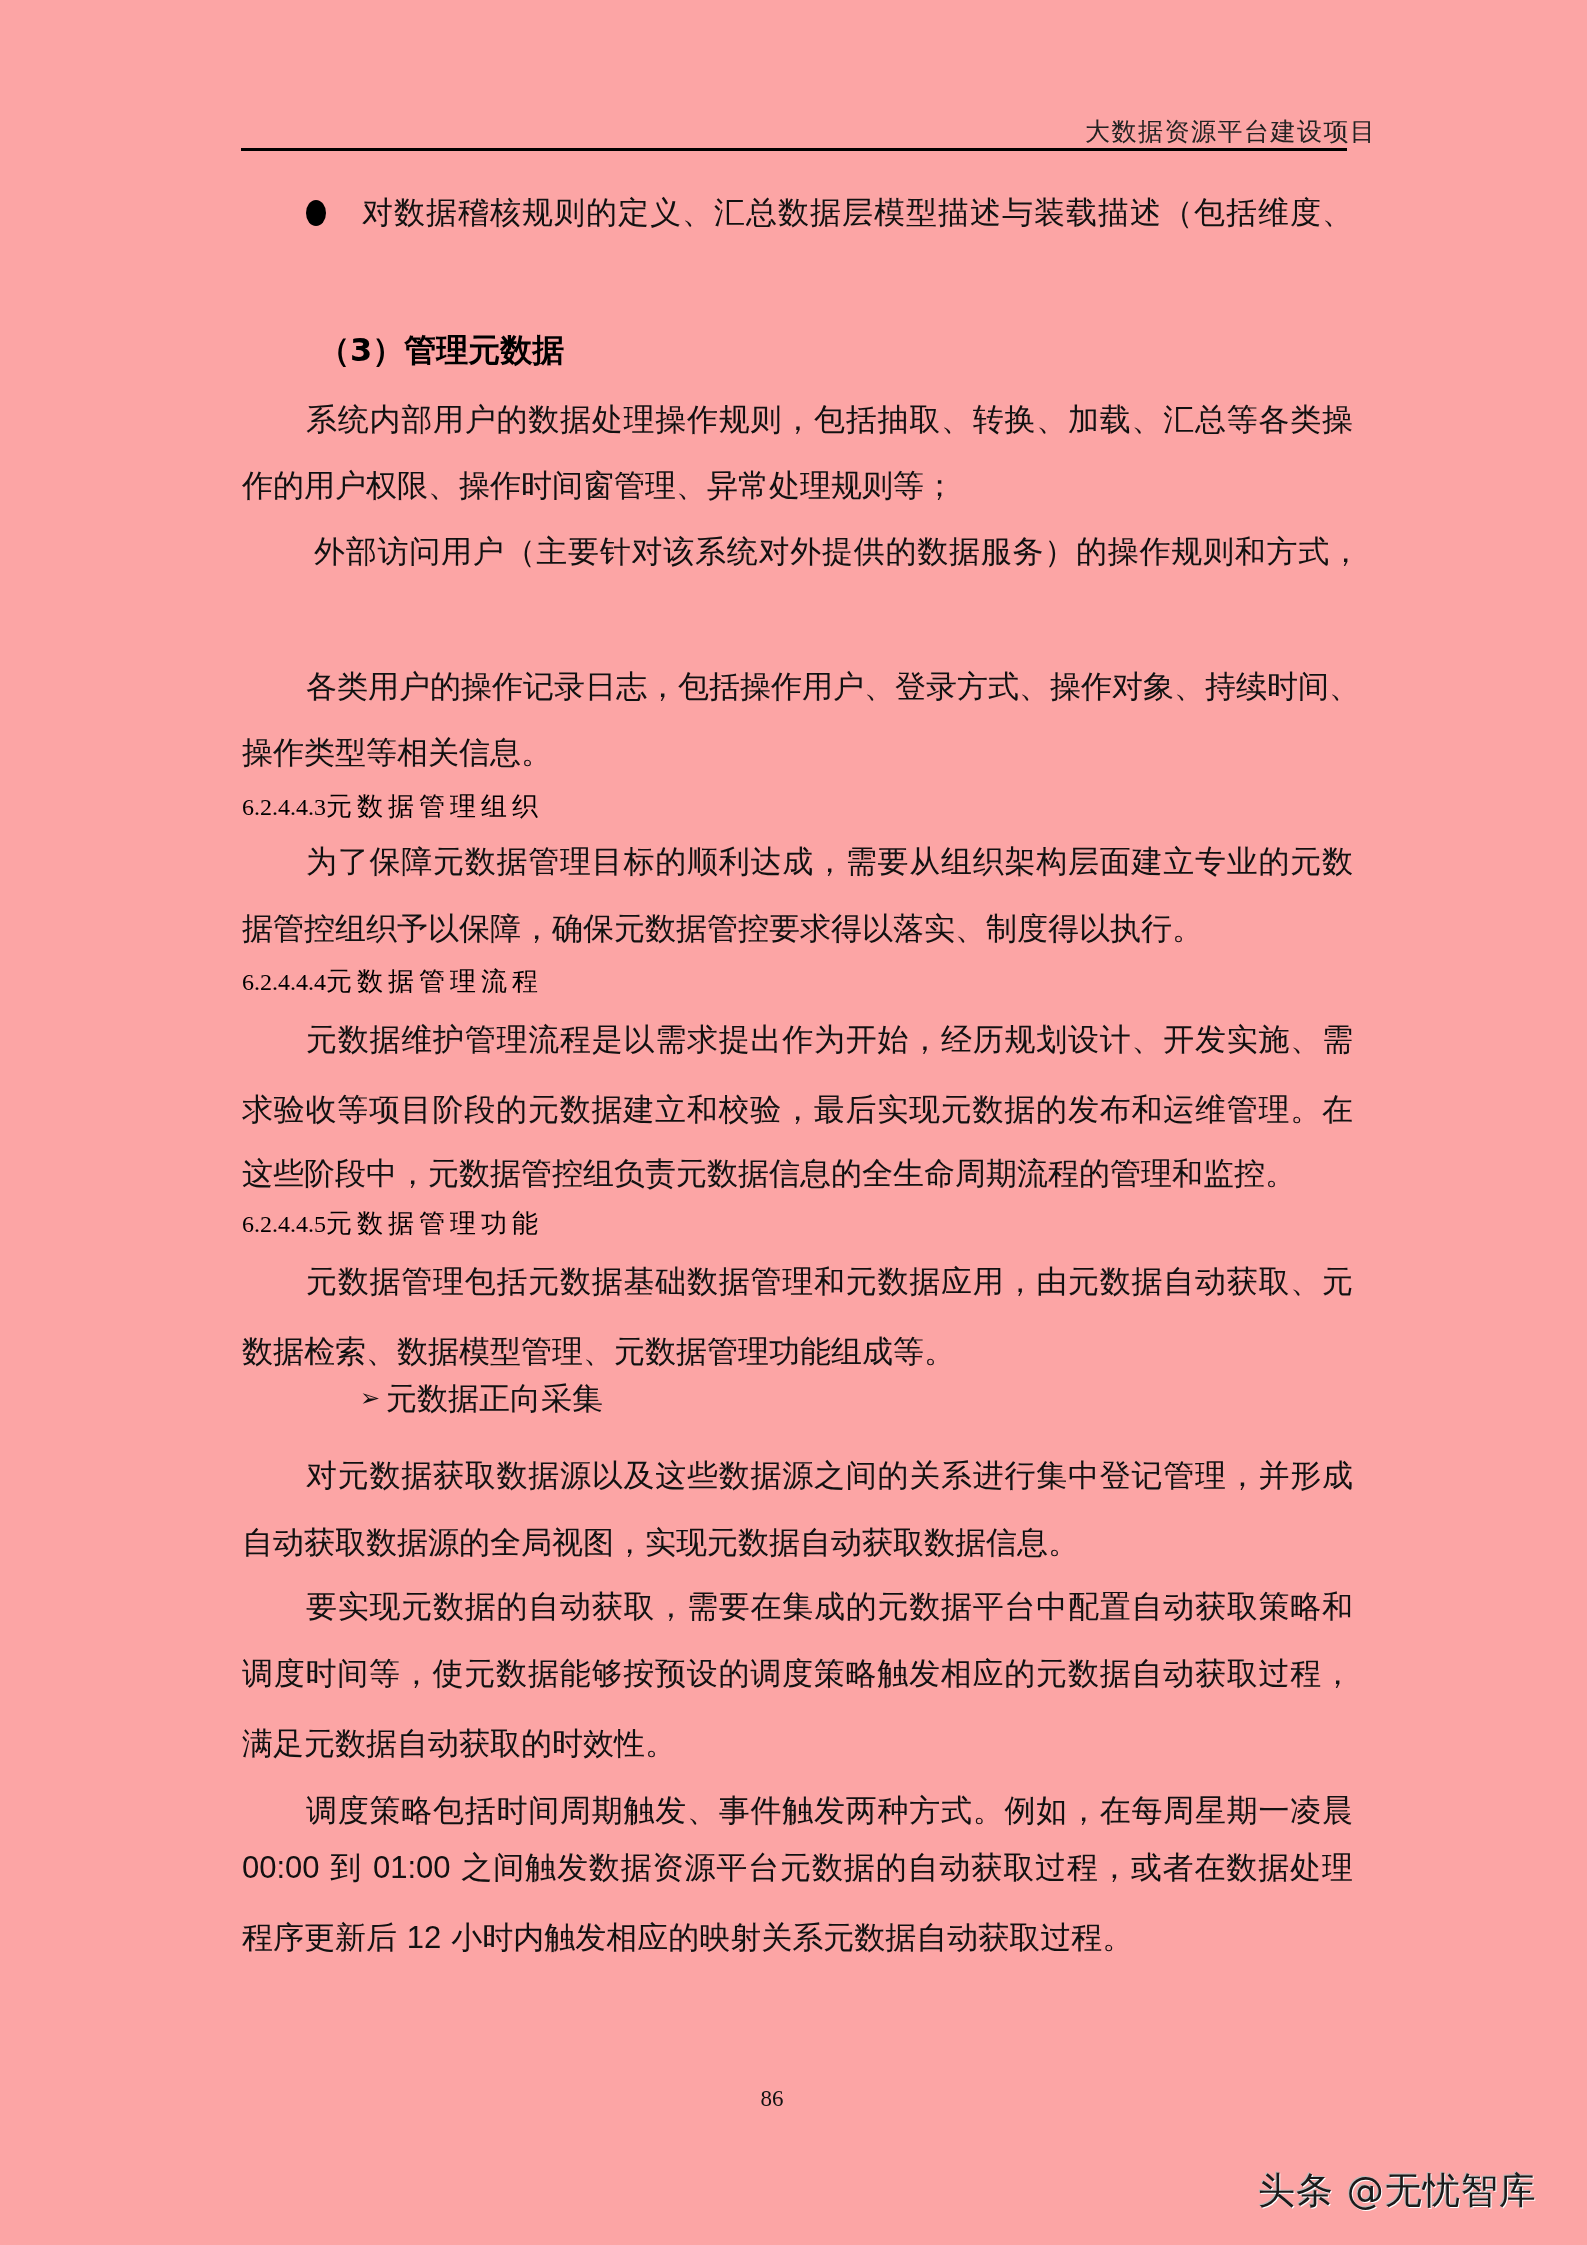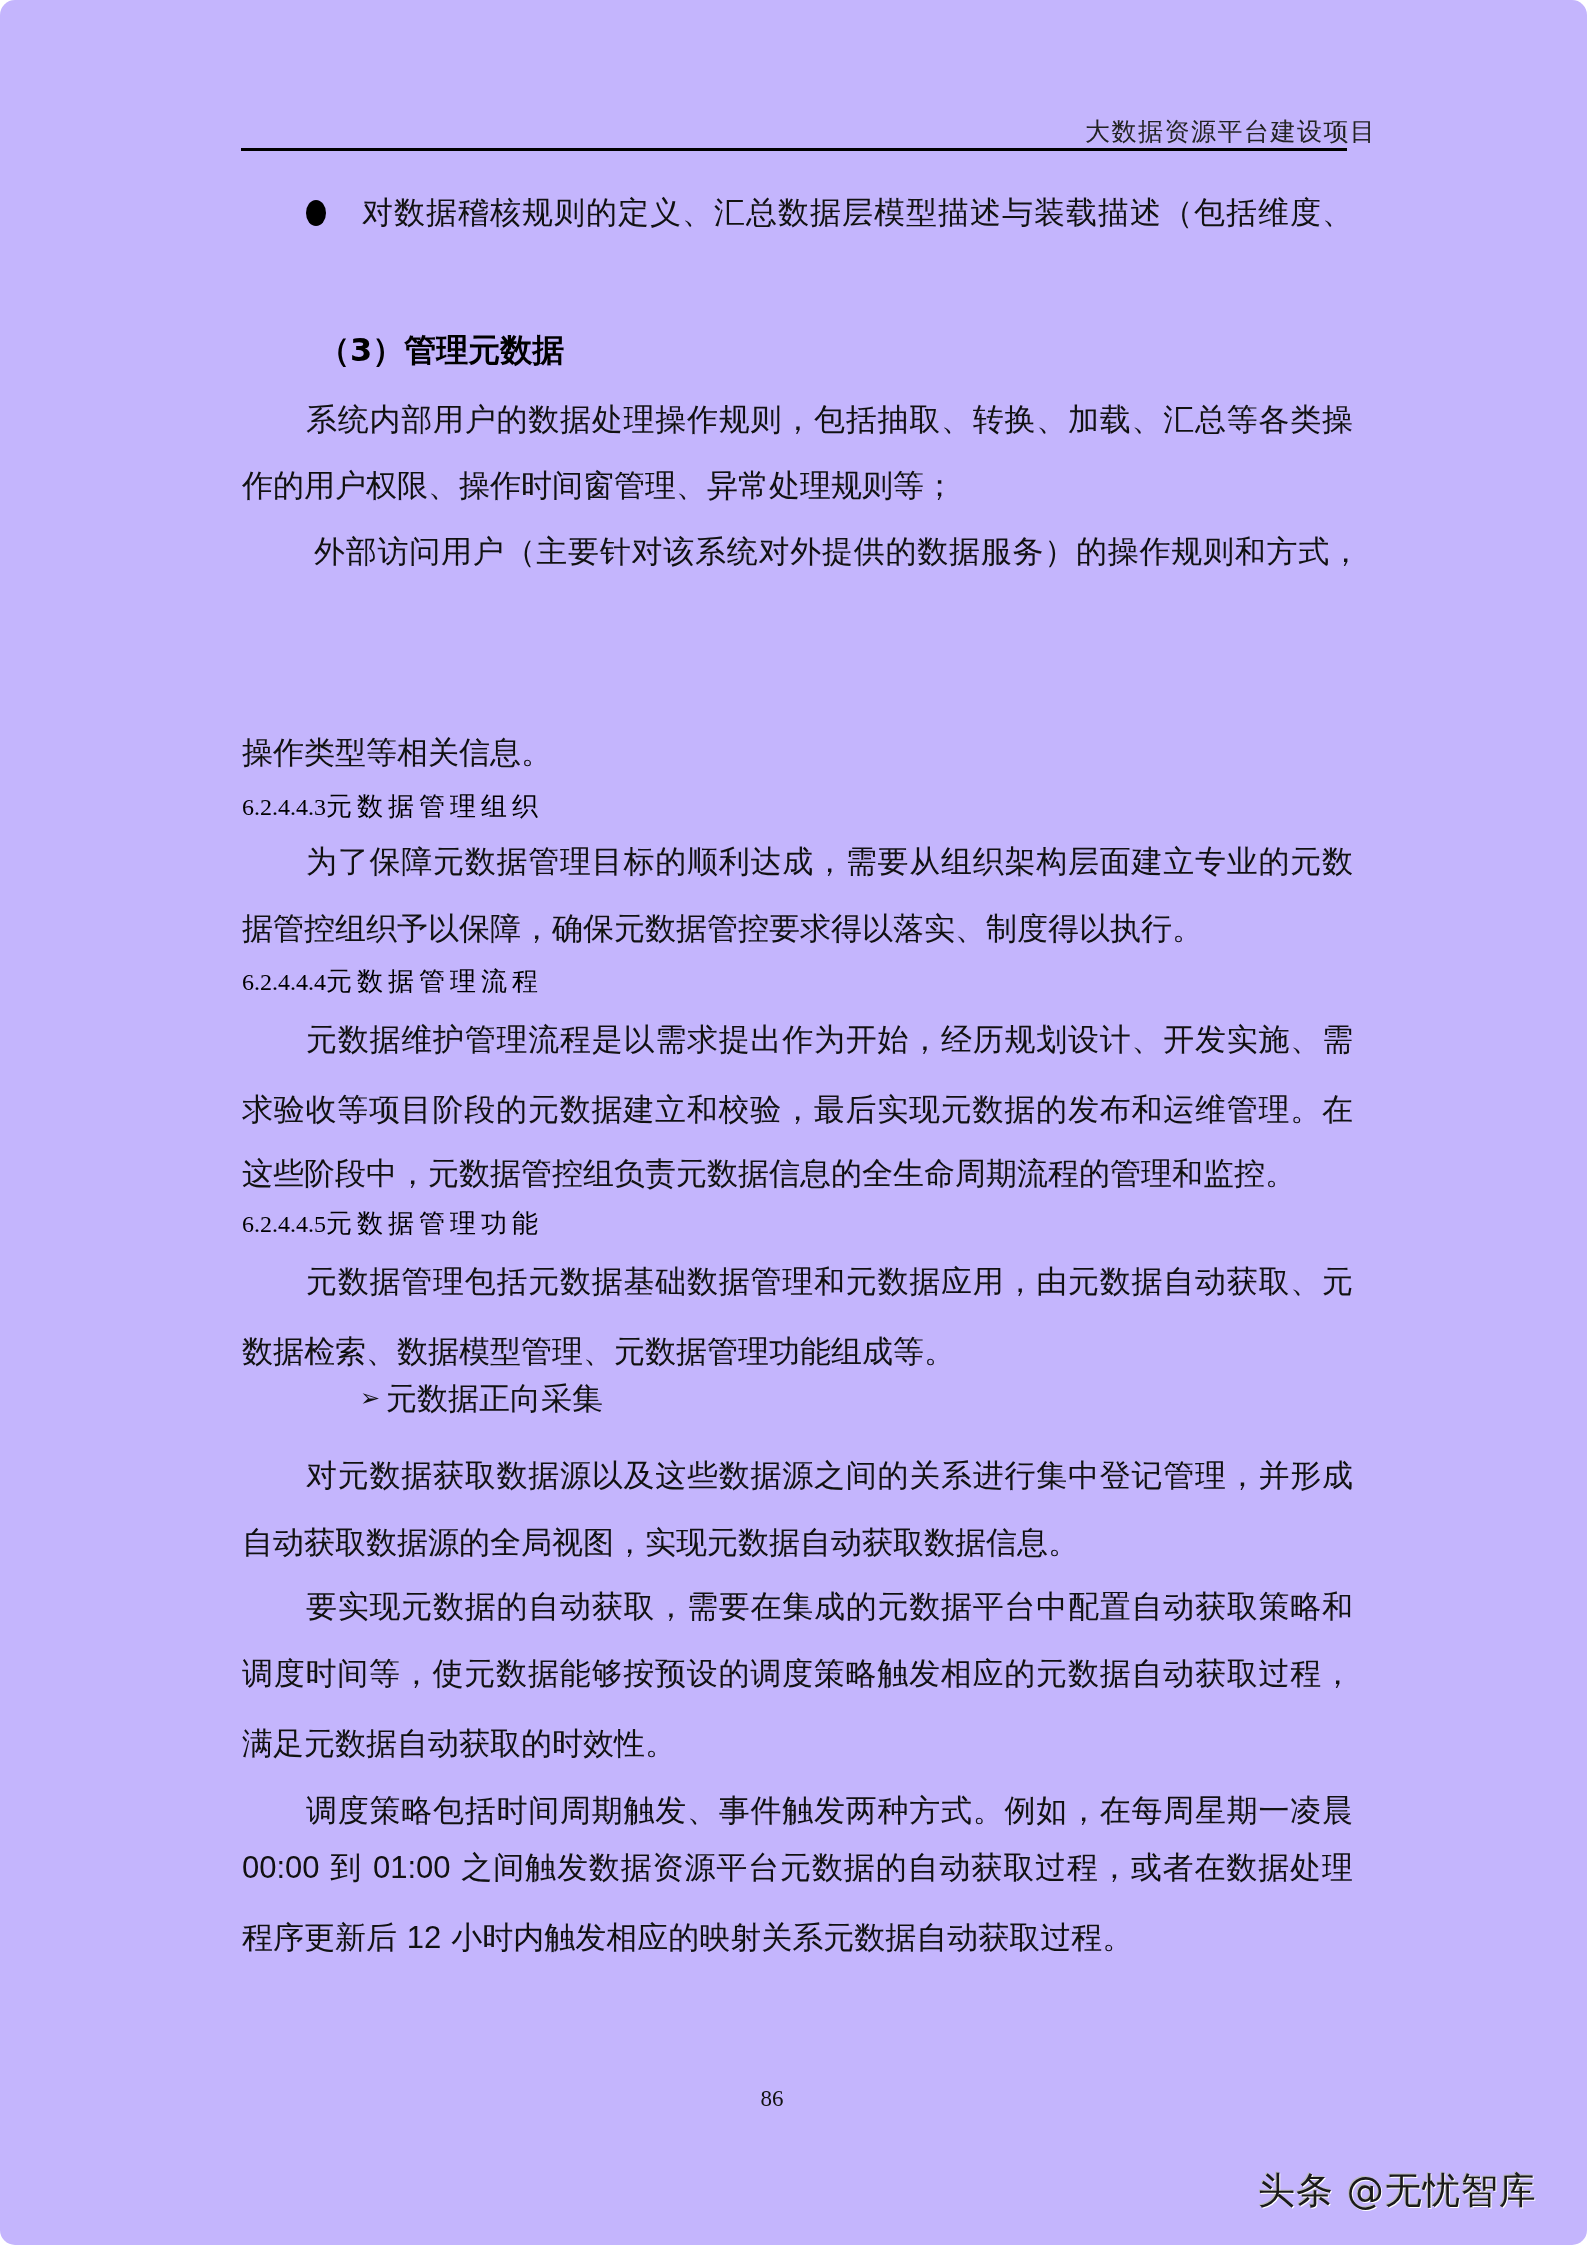--- a/index.html
+++ b/index.html
@@ -1,18 +1,18 @@
 <!DOCTYPE html>
 <html><head>
 <meta charset="utf-8">
 <style>
   html, body { margin: 0; padding: 0; background: #ffffff; }
   body { width: 1587px; height: 2245px; position: relative; overflow: hidden;
          font-family: "DejaVu Sans", "Liberation Sans", sans-serif; color: #000; }
-  .page { position: absolute; left: 0; top: 0; width: 1587px; height: 2245px; background: #c4b5fd; border-radius: 15px; }
+  .page { position: absolute; left: 0; top: 0; width: 1587px; height: 2245px; background: #fca5a5; }
   .header-title { position: absolute; left: 1085px; top: 114px; width: 262px; height: 36px;
                   font-size: 25px; line-height: 36px; color: #222; letter-spacing: 1.5px;
                   text-align: right; white-space: nowrap; }
   .header-rule { position: absolute; left: 241px; top: 148px; width: 1106px; height: 3px; background: #000; }
   .line { position: absolute; height: 44px; line-height: 44px; font-size: 31px; white-space: nowrap;
           text-align: justify; text-align-last: justify; color: #111; overflow: visible; }
   .line.last { text-align-last: left; }
   .bullet { position: absolute; left: 306px; top: 200px; width: 20px; height: 26px; border-radius: 50%; background: #000; }
   .subhead { position: absolute; left: 318px; top: 328px; height: 44px; line-height: 44px; font-size: 32px;
              font-weight: bold; white-space: nowrap; color: #000; }
@@ -39,20 +39,21 @@
   <div class="bullet"></div>
   <div class="line" style="left:362px; top:190px; width:991px;">对数据稽核规则的定义、汇总数据层模型描述与装载描述（包括维度、</div>
 
   <div class="subhead">（3）管理元数据</div>
 
   <div class="line" style="left:306px; top:397px; width:1047px;">系统内部用户的数据处理操作规则，包括抽取、转换、加载、汇总等各类操</div>
   <div class="line last" style="left:242px; top:463px; width:1111px;">作的用户权限、操作时间窗管理、异常处理规则等；</div>
 
   <div class="line" style="left:314px; top:529px; width:1047px;">外部访问用户（主要针对该系统对外提供的数据服务）的操作规则和方式，</div>
 
+  <div class="line" style="left:306px; top:664px; width:1047px;">各类用户的操作记录日志，包括操作用户、登录方式、操作对象、持续时间、</div>
   <div class="line last" style="left:242px; top:730px; width:1111px;">操作类型等相关信息。</div>
 
   <div class="sec-head" style="top:783px;">
     <span class="sec-num">6.2.4.4.3</span><span class="sec-title">元数据管理组织</span>
   </div>
   <div class="line" style="left:306px; top:839px; width:1047px;">为了保障元数据管理目标的顺利达成，需要从组织架构层面建立专业的元数</div>
   <div class="line last" style="left:242px; top:906px; width:1111px;">据管控组织予以保障，确保元数据管控要求得以落实、制度得以执行。</div>
 
   <div class="sec-head" style="top:958px;">
     <span class="sec-num">6.2.4.4.4</span><span class="sec-title">元数据管理流程</span>

